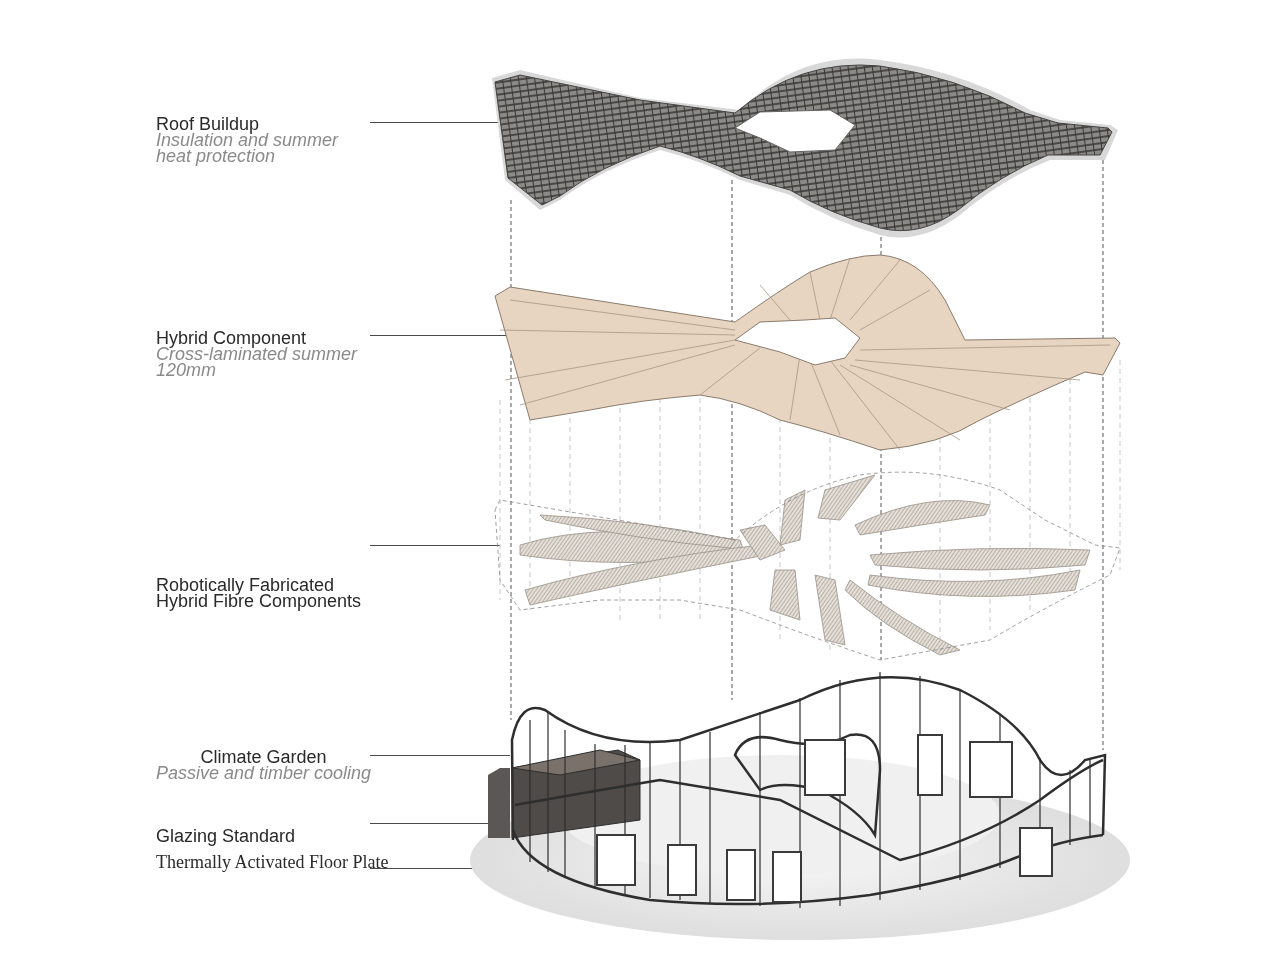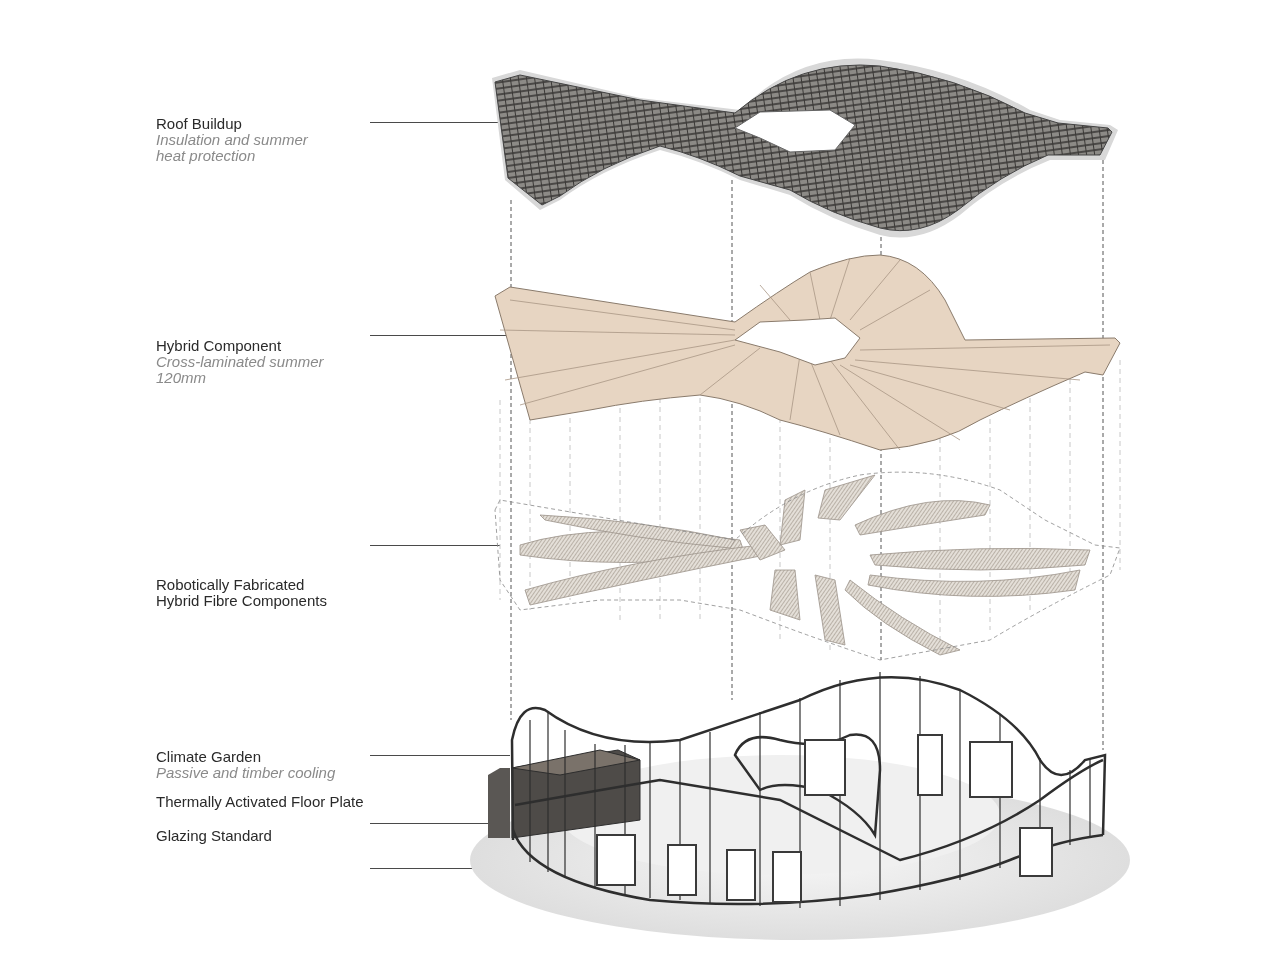--- a/index.html
+++ b/index.html
@@ -1,53 +1,53 @@
 <!DOCTYPE html>
 <html><head>
 <meta charset="utf-8">
 <style>
   html, body { margin:0; padding:0; background:#ffffff; }
   body { width:1280px; height:960px; position:relative; overflow:hidden;
          font-family:"Liberation Sans", sans-serif; }
-  .label { position:absolute; left:156px; font-size:15px; line-height:16px; }
+  .label { position:absolute; left:156px; font-size:18px; line-height:16px; }
   .label .title { color:#2a2a2a; display:block; }
   .label .sub { color:#8a8a8a; display:block;font-style:italic; }
   .leader { position:absolute; left:370px; height:1px; background:#4a4a4a; }
   svg.drawing { position:absolute; left:0; top:0; }
 </style>
 </head>
 <body>
 
 <div class="label" style="top:116px;">
   <span class="title">Roof Buildup</span>
   <span class="sub">Insulation and summer</span>
   <span class="sub">heat protection</span>
 </div>
 <div class="leader" style="top:122px; width:128px;"></div>
 
-<div class="label" style="top:338px;">
+<div class="label" style="top:330px;">
   <span class="title">Hybrid Component</span>
   <span class="sub">Cross-laminated summer</span>
   <span class="sub">120mm</span>
 </div>
 <div class="leader" style="top:335px; width:185px;"></div>
 
 <div class="label" style="top:539px;margin-top:38px;">
   <span class="title">Robotically Fabricated</span>
   <span class="title">Hybrid Fibre Components</span>
 </div>
 <div class="leader" style="top:545px; width:130px;"></div>
 
-<div class="label" style="top:749px;">
+<div class="label" style="top:749px;text-align:center;">
   <span class="title">Climate Garden</span>
   <span class="sub">Passive and timber cooling</span>
 </div>
 <div class="leader" style="top:755px; width:140px;"></div>
 
-<div class="label" style="top:794px;">
+<div class="label" style="top:854px;font-family:Liberation Serif, serif;">
   <span class="title">Thermally Activated Floor Plate</span>
 </div>
 <div class="leader" style="top:823px; width:560px;"></div>
 
 <div class="label" style="top:828px;">
   <span class="title">Glazing Standard</span>
 </div>
 <div class="leader" style="top:868px; width:180px;"></div>
 
 <svg class="drawing" width="1280" height="960" viewBox="0 0 1280 960">

